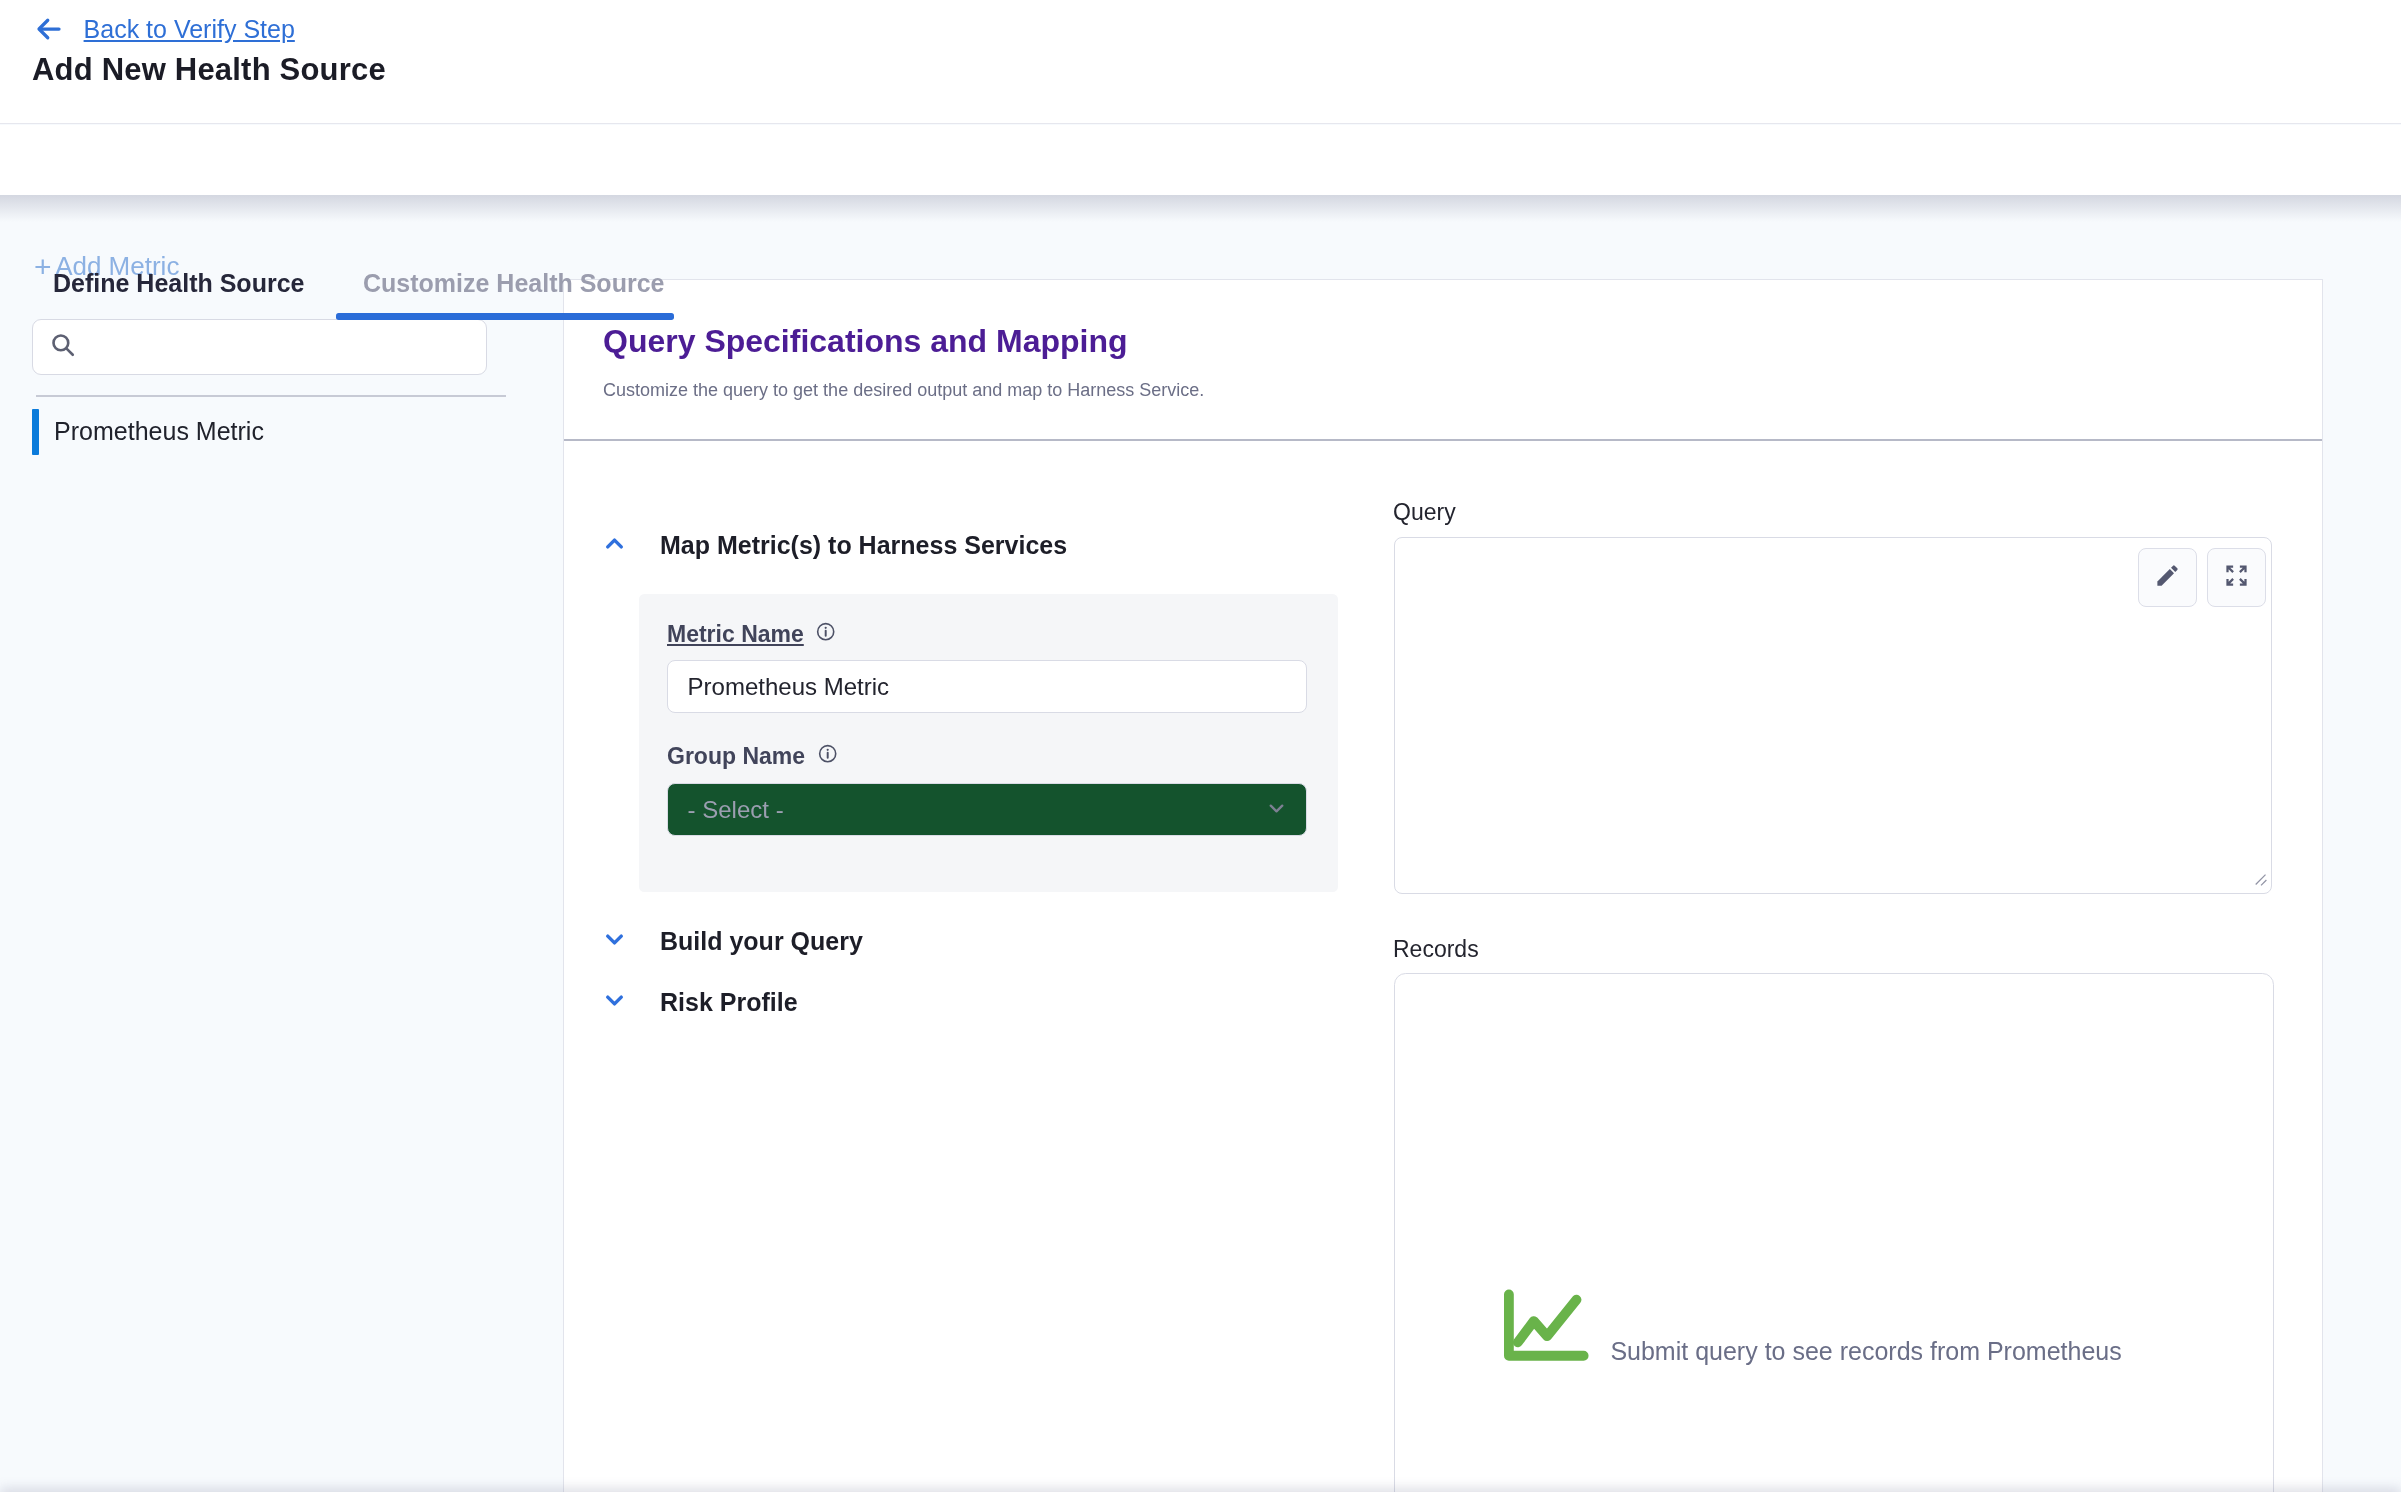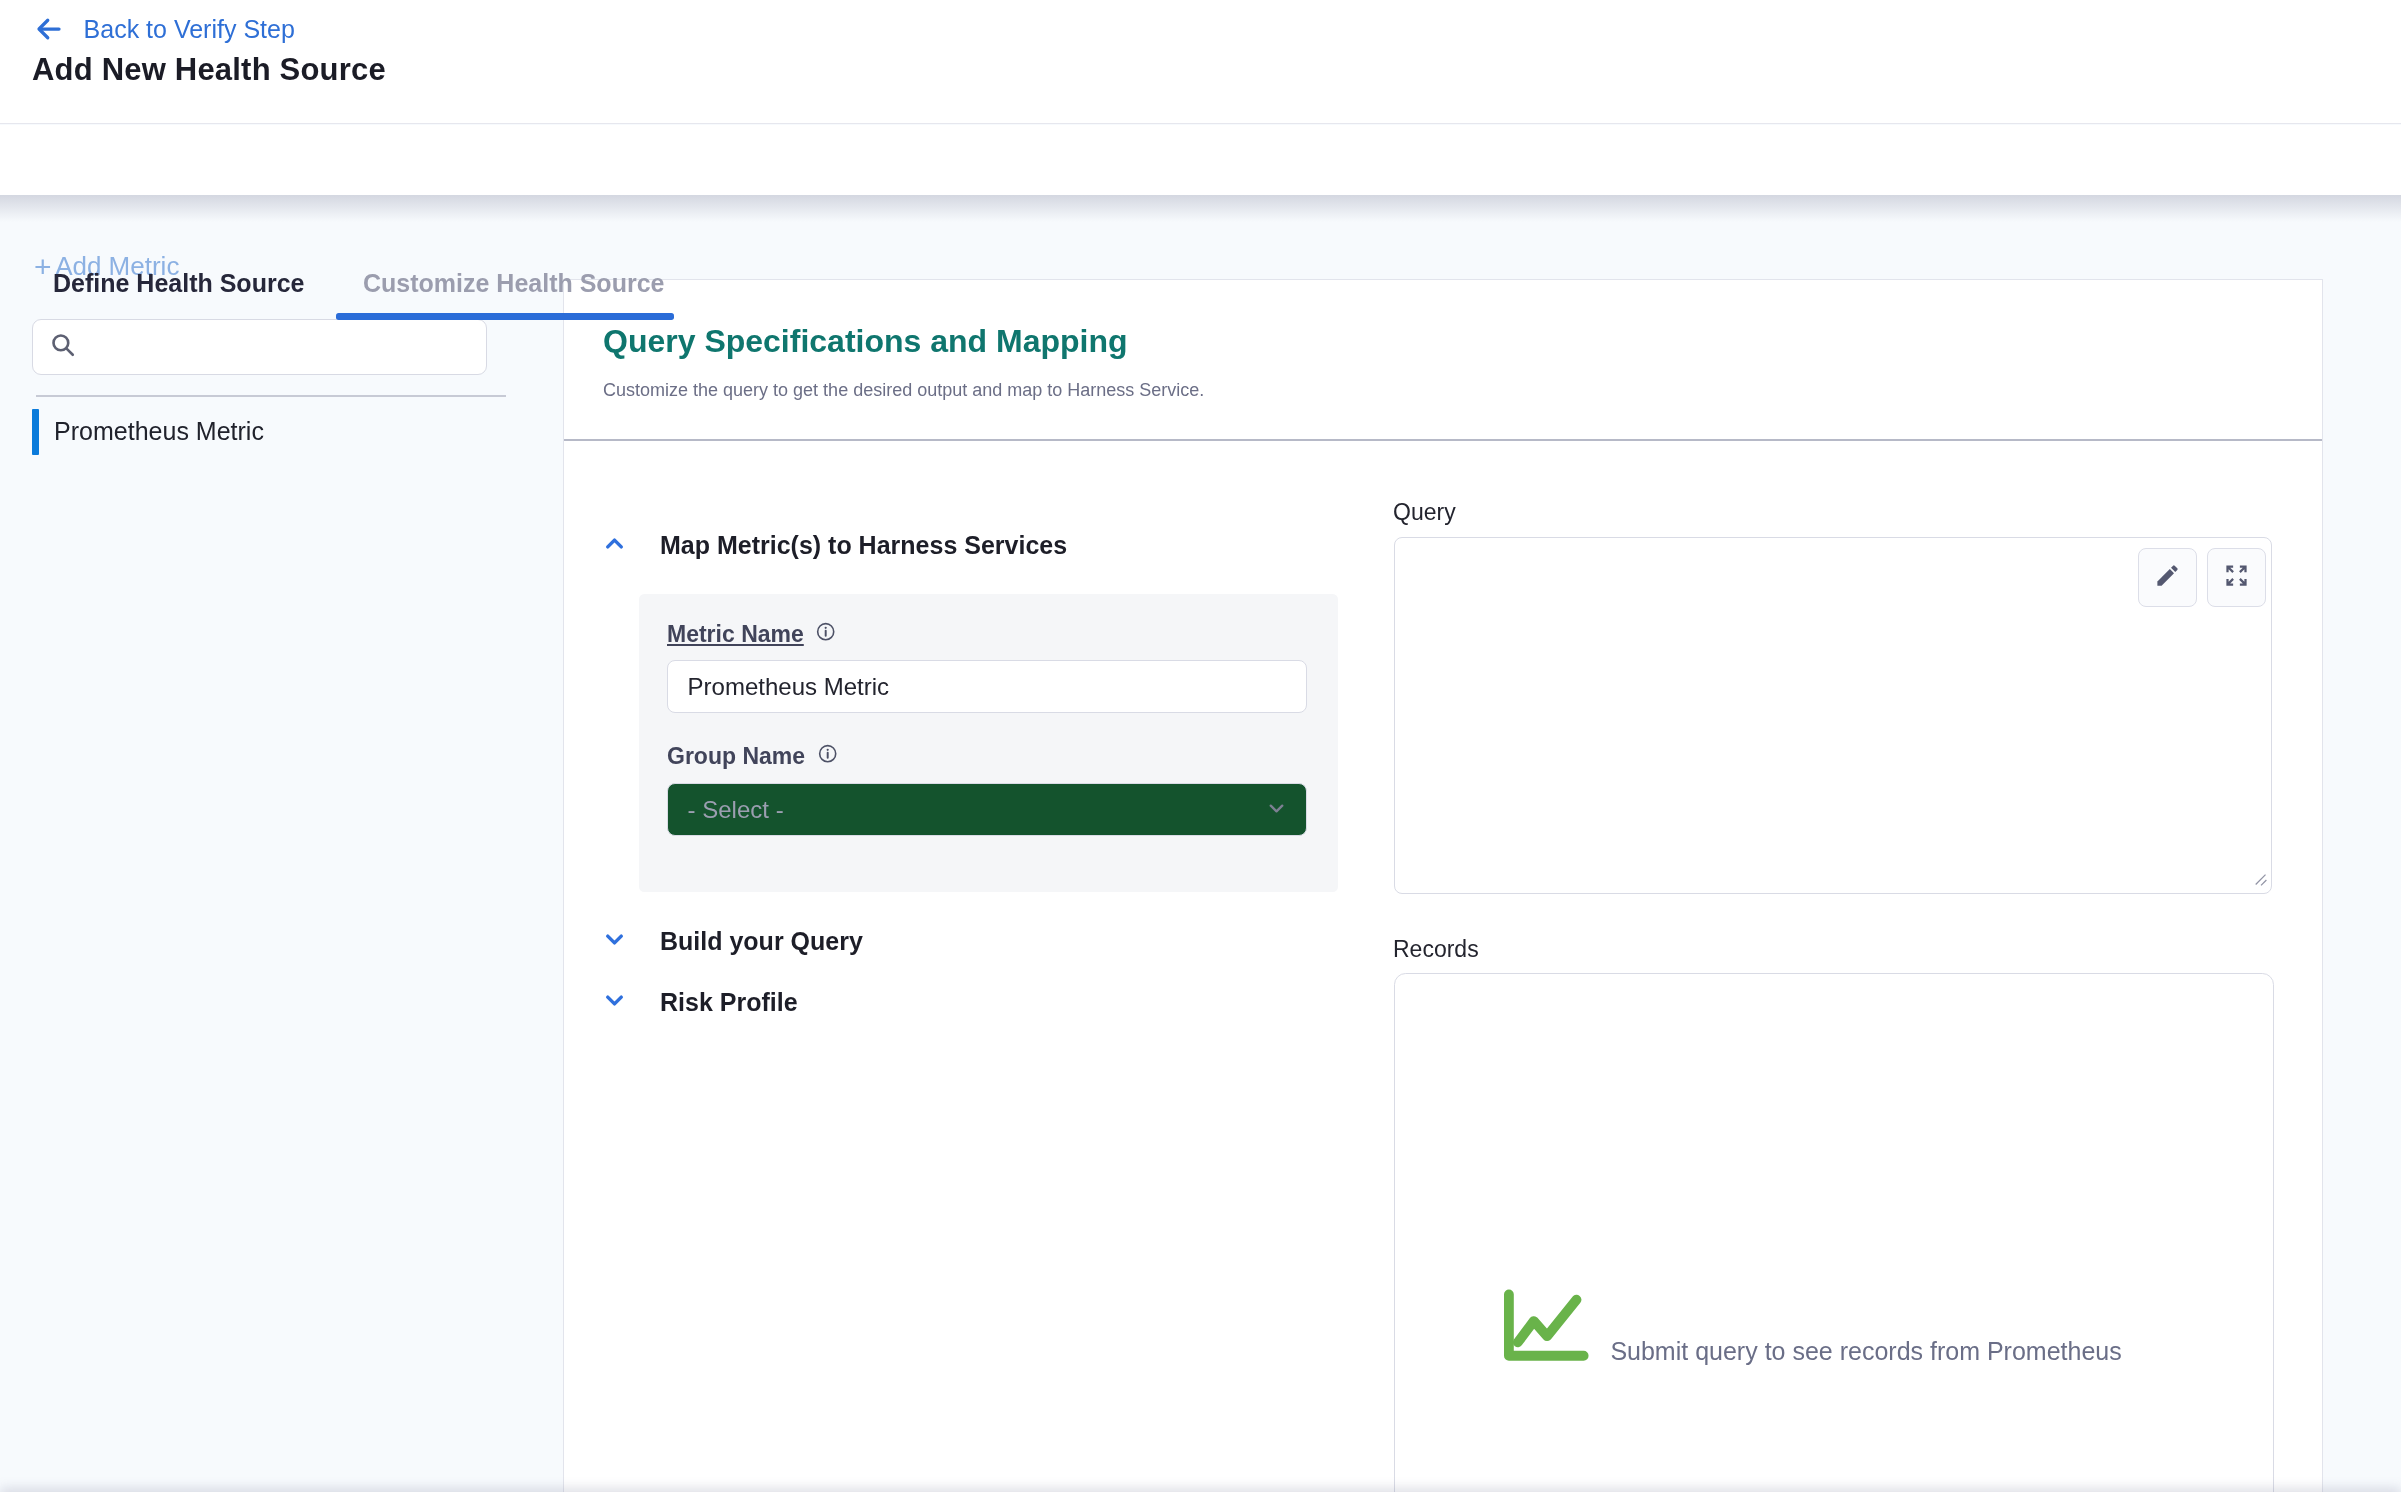--- a/index.html
+++ b/index.html
@@ -10,21 +10,21 @@
     background:#f7fafd;
     color:#1b1c26;
   }
   
   .app-header {
     position:absolute; left:0; top:0; width:2401px; height:124px;
     background:#ffffff; border-bottom:0.9px solid #e6e7ee; z-index:5;
   }
   .back-link {
     position:absolute; left:34px; top:14.3px; display:flex; align-items:center; gap:19.6px;
-    color:#2e6fd6; font-size:25px; font-weight:500; cursor:pointer;
+    color:#2e6fd6; font-size:25px; font-weight:500; cursor:pointer;text-decoration:underline;
   }
   .back-link svg { display:block; }
   .page-title {
     position:absolute; left:32px; top:52px;
     font-size:31px; font-weight:700; color:#1b1c26; letter-spacing:0.2px;
   }
   
   .tab-bar {
     position:absolute; left:0; top:125px; width:2401px; height:70px;
     background:#ffffff; z-index:5;
@@ -63,21 +63,21 @@
     position:absolute; left:32px; top:403px; width:472px; height:57px;
     display:flex; align-items:center; cursor:pointer;
   }
   .metric-list-item .sel-bar { width:7.1px; height:46px; background:#0b7bdb; border-radius:0.9px; }
   .metric-list-item .metric-label { margin-left:15px; font-size:25px; color:#20222c; }
   
   .main-card {
     position:absolute; left:563px; top:279px; width:1760px; height:1247px;
     background:#ffffff; border:0.9px solid #e2e4ec; z-index:1;
   }
-  .card-title { position:absolute; left:39px; top:43px; font-size:32px; font-weight:700; color:#0f766e; }
+  .card-title { position:absolute; left:39px; top:43px; font-size:32px; font-weight:700; color:#4c1d95; }
   .card-subtitle { position:absolute; left:39px; top:100px; font-size:18px; color:#6b6e86; }
   .card-divider { position:absolute; left:0; top:159px; width:100%; height:1.8px; background:#b6b9c7; }
   
   .section-head { position:absolute; display:flex; align-items:center; gap:32px; cursor:pointer; }
   .section-head .sec-label { font-size:25px; font-weight:700; color:#1d1e28; }
   .sec-map   { left:37px; top:250px; }
   .sec-build { left:37px; top:646px; }
   .sec-risk  { left:37px; top:707px; }
   
   .form-panel {

